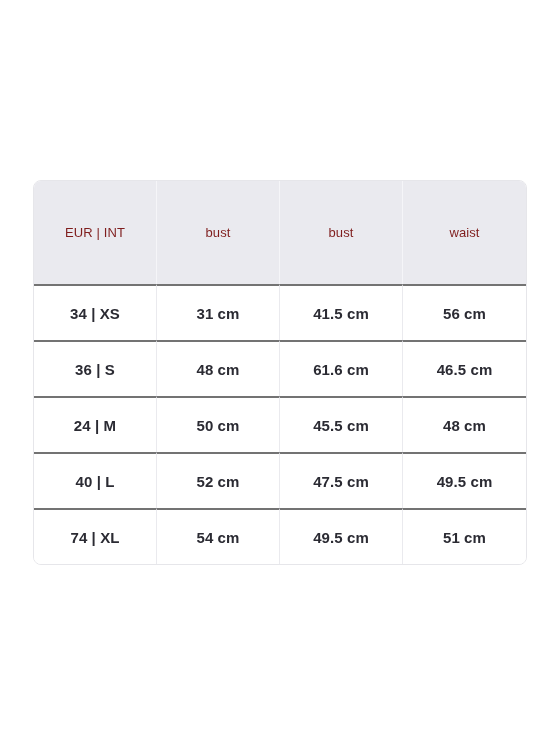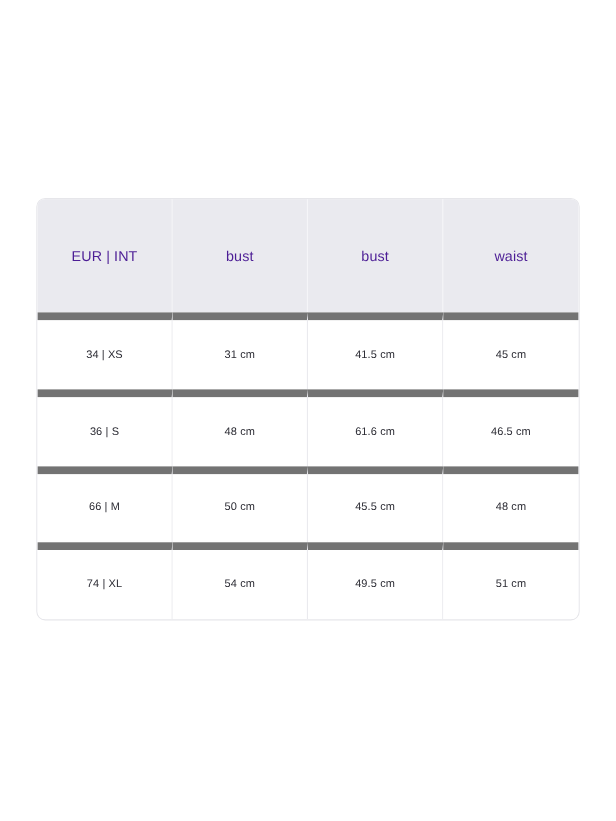--- a/index.html
+++ b/index.html
@@ -36,42 +36,42 @@
     overflow: hidden;
     background: #ffffff;
   }
 
   table.size-chart col { width: 25%; }
 
   thead tr.header-row { height: 103px; }
 
   thead th {
     background: #eaeaef;
-    color: #4c1d95;
+    color: #7f1d1d;
     font-size: 13px;
     font-weight: 400;
     text-align: center;
     vertical-align: middle;
     padding: 0 6px;
     border-right: 1px solid #f5f5f8;
     letter-spacing: 0.1px;
   }
   thead th:last-child { border-right: none; }
 
   tbody tr { height: 56px; }
 
   tbody td {
     background: #ffffff;
     color: #2b2b33;
-    font-size: 10px;
-    font-weight: 400;
+    font-size: 15px;
+    font-weight: 700;
     text-align: center;
     vertical-align: middle;
     padding: 0 6px;
-    border-top: 7px solid #737373;
+    border-top: 2px solid #737373;
     border-right: 1px solid #eaeaee;
     letter-spacing: 0.1px;
   }
   tbody td:last-child { border-right: none; }
 </style>
 </head>
 <body>
 
 <div id="size-chart-wrapper">
   <table class="size-chart">
@@ -87,33 +87,39 @@
         <th>bust</th>
         <th>bust</th>
         <th>waist</th>
       </tr>
     </thead>
     <tbody>
       <tr>
         <td>34 | XS</td>
         <td>31 cm</td>
         <td>41.5 cm</td>
-        <td>45 cm</td>
+        <td>56 cm</td>
       </tr>
       <tr>
         <td>36 | S</td>
         <td>48 cm</td>
         <td>61.6 cm</td>
         <td>46.5 cm</td>
       </tr>
       <tr>
-        <td>66 | M</td>
+        <td>24 | M</td>
         <td>50 cm</td>
         <td>45.5 cm</td>
         <td>48 cm</td>
+      </tr>
+      <tr>
+        <td>40 | L</td>
+        <td>52 cm</td>
+        <td>47.5 cm</td>
+        <td>49.5 cm</td>
       </tr>
       <tr>
         <td>74 | XL</td>
         <td>54 cm</td>
         <td>49.5 cm</td>
         <td>51 cm</td>
       </tr>
     </tbody>
   </table>
 </div>

